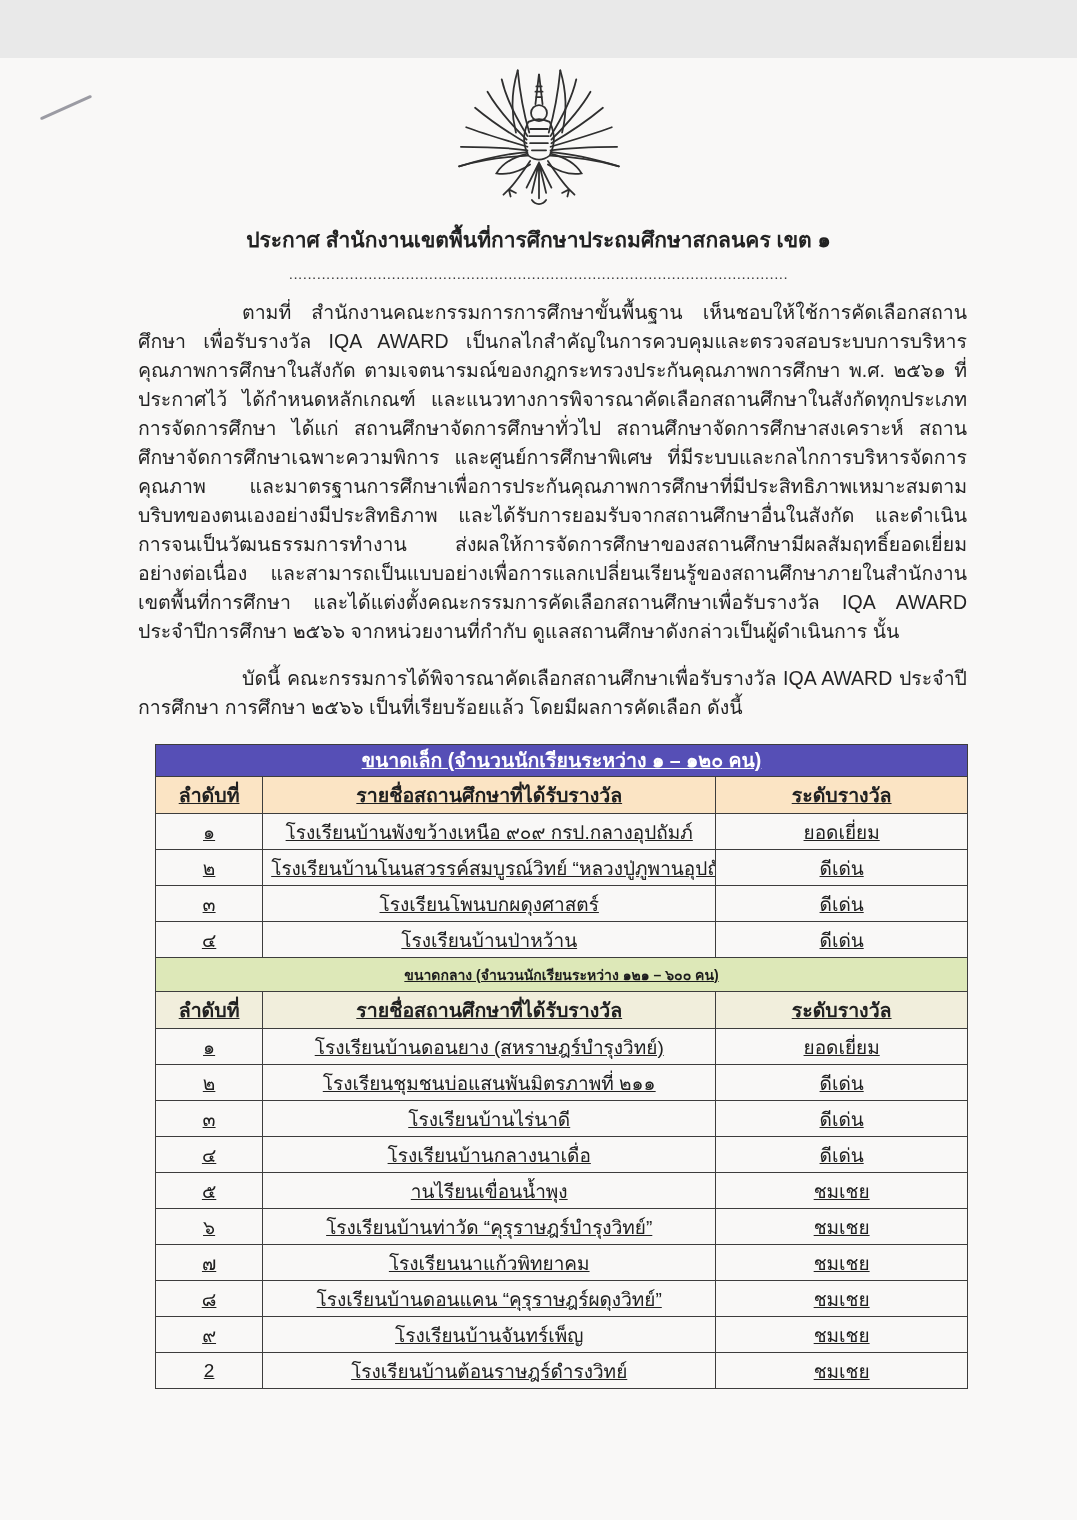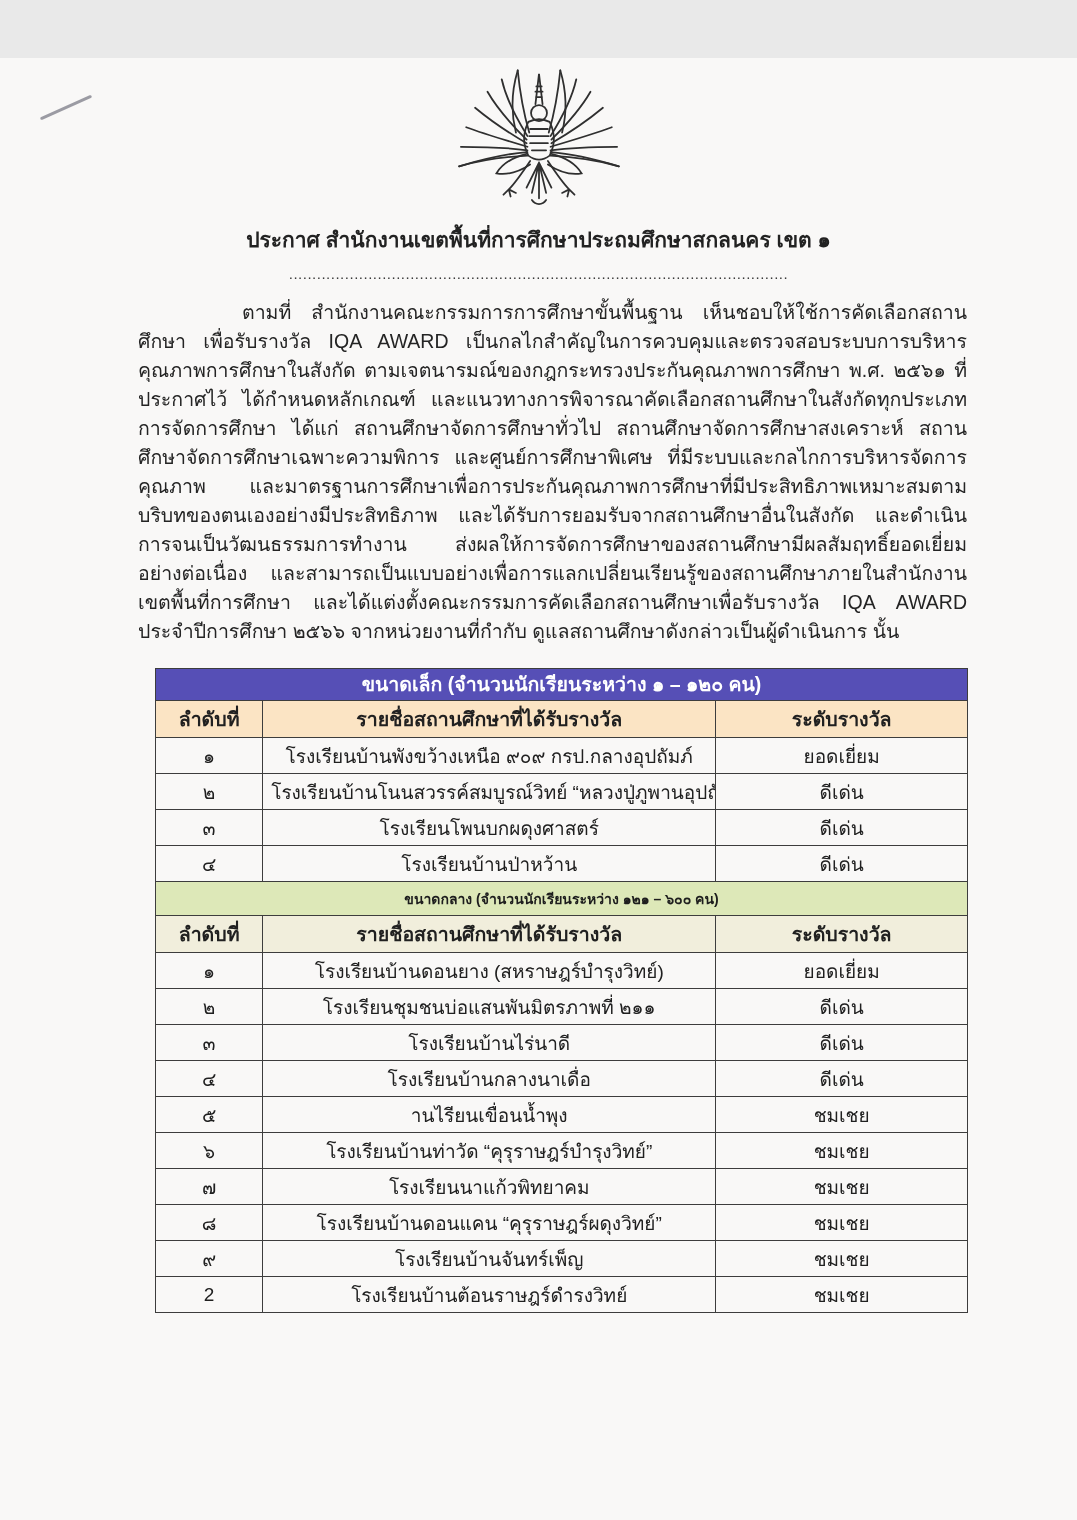--- a/index.html
+++ b/index.html
@@ -49,21 +49,21 @@
     margin:22px 0 0 155px;width:813px;
     border-collapse:collapse;table-layout:fixed;
     font-size:19px;color:#202020;
   }
   table.awards col.c-rank{width:13.2%;}
   table.awards col.c-name{width:55.8%;}
   table.awards col.c-award{width:31%;}
   table.awards td,table.awards th{
     border:1.5px solid var(--table-border,#3d3d3d);
     padding:0 8px;height:36px;box-sizing:border-box;
-    overflow:hidden;white-space:nowrap;
+    overflow:hidden;white-space:nowrap;text-decoration:underline;
   }
   tr.band-small td{
     background:var(--band-small-bg,#564fb6);
     color:var(--band-small-text,#fff);
     text-align:center;font-weight:bold;height:32px;font-size:19.5px;
   }
   tr.band-medium td{
     background:var(--band-medium-bg,#dde8b8);
     color:#1d1d1d;text-align:center;font-weight:bold;height:34px;font-size:14px;
   }
@@ -134,20 +134,21 @@
     </svg>
   </div>
 
   <div class="title-block">
     <div>ประกาศ สำนักงานเขตพื้นที่การศึกษาประถมศึกษาสกลนคร เขต ๑</div>
   </div>
 
   <div class="dots-line">...........................................................................................................</div>
 
   <p class="para first">ตามที่ สำนักงานคณะกรรมการการศึกษาขั้นพื้นฐาน เห็นชอบให้ใช้การคัดเลือกสถานศึกษา เพื่อรับรางวัล IQA AWARD เป็นกลไกสำคัญในการควบคุมและตรวจสอบระบบการบริหารคุณภาพการศึกษาในสังกัด ตามเจตนารมณ์ของกฎกระทรวงประกันคุณภาพการศึกษา พ.ศ. ๒๕๖๑ ที่ประกาศไว้ ได้กำหนดหลักเกณฑ์ และแนวทางการพิจารณาคัดเลือกสถานศึกษาในสังกัดทุกประเภทการจัดการศึกษา ได้แก่ สถานศึกษาจัดการศึกษาทั่วไป สถานศึกษาจัดการศึกษาสงเคราะห์ สถานศึกษาจัดการศึกษาเฉพาะความพิการ และศูนย์การศึกษาพิเศษ ที่มีระบบและกลไกการบริหารจัดการคุณภาพ และมาตรฐานการศึกษาเพื่อการประกันคุณภาพการศึกษาที่มีประสิทธิภาพเหมาะสมตามบริบทของตนเองอย่างมีประสิทธิภาพ และได้รับการยอมรับจากสถานศึกษาอื่นในสังกัด และดำเนินการจนเป็นวัฒนธรรมการทำงาน ส่งผลให้การจัดการศึกษาของสถานศึกษามีผลสัมฤทธิ์ยอดเยี่ยมอย่างต่อเนื่อง และสามารถเป็นแบบอย่างเพื่อการแลกเปลี่ยนเรียนรู้ของสถานศึกษาภายในสำนักงานเขตพื้นที่การศึกษา และได้แต่งตั้งคณะกรรมการคัดเลือกสถานศึกษาเพื่อรับรางวัล IQA AWARD ประจำปีการศึกษา ๒๕๖๖ จากหน่วยงานที่กำกับ ดูแลสถานศึกษาดังกล่าวเป็นผู้ดำเนินการ นั้น</p>
+  <p class="para">บัดนี้ คณะกรรมการได้พิจารณาคัดเลือกสถานศึกษาเพื่อรับรางวัล IQA AWARD ประจำปีการศึกษา การศึกษา ๒๕๖๖ เป็นที่เรียบร้อยแล้ว โดยมีผลการคัดเลือก ดังนี้</p>
 
   <table class="awards">
     <colgroup>
         <col class="c-rank">
         <col class="c-name">
         <col class="c-award">
       </colgroup>
 
     <tbody>
         <tr class="band-small">

